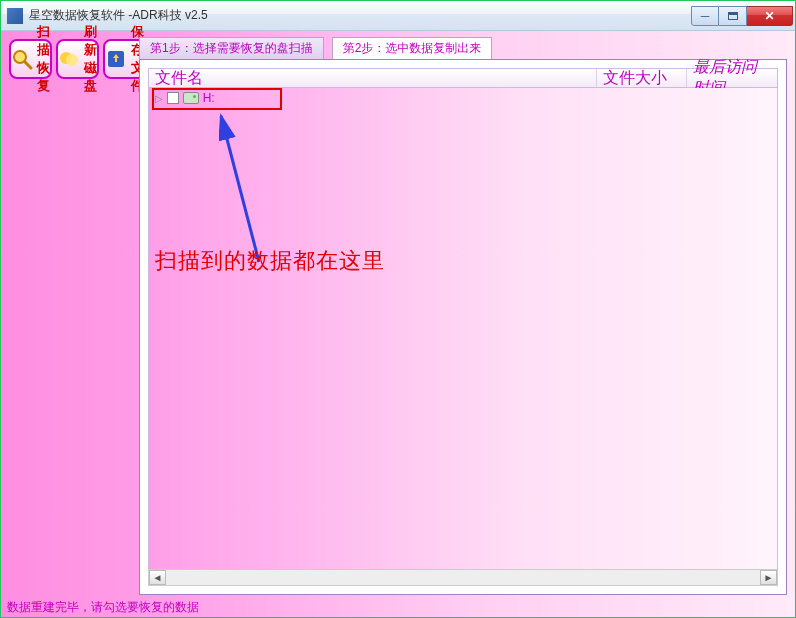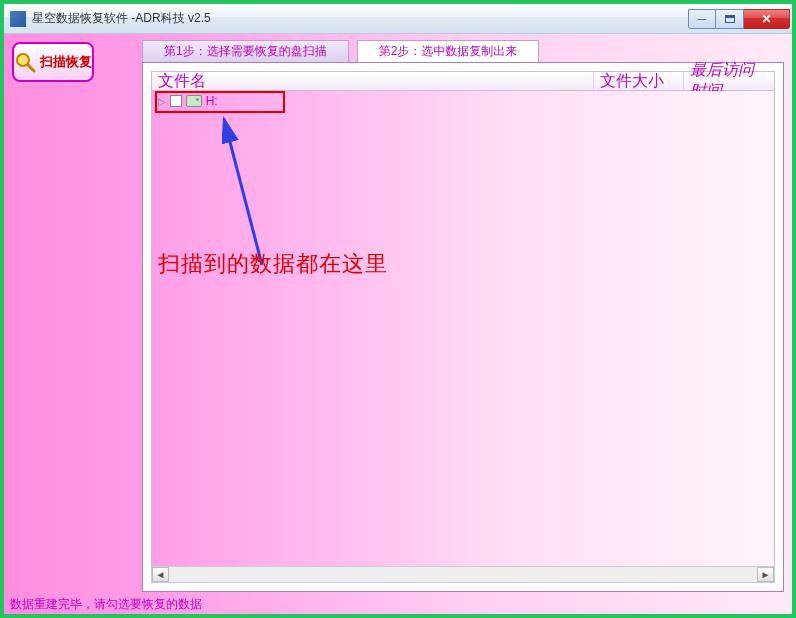--- a/index.html
+++ b/index.html
@@ -1,20 +1,20 @@
 <!DOCTYPE html>
 <html><head>
 <meta charset="utf-8">
 <style>
 * { box-sizing: border-box; margin: 0; padding: 0; }
 body { font-family: "Microsoft YaHei", SimSun, sans-serif; font-size: 12px; background: #e8e8e8; }
 
 .window {
   width: 796px; height: 618px;
-  border: 4px solid #22c55e;
+  border: 1px solid #22c55e;
   display: flex; flex-direction: column;
   background: #fff;
 }
 
 .titlebar {
   height: 30px;
   background: linear-gradient(to bottom, #fdfefe 0%, #ecf2f8 45%, #dde8f4 46%, #d5e3f1 100%);
   display: flex; align-items: center;
   border-bottom: 1px solid #b8c8dc;
 }
@@ -55,21 +55,21 @@
   display: flex; align-items: center; justify-content: center; gap: 4px;
   cursor: pointer;
 }
 .side-btn-icon { width: 22px; height: 22px; display: flex; align-items: center; justify-content: center; }
 .side-btn-label { color: #d00000; font-weight: bold; font-size: 13px; }
 
 .content { flex: 1; display: flex; flex-direction: column; }
 
 .tabs { display: flex; height: 22px; }
 .tab {
-  padding: 2px 21px; font-size: 12px;
+  padding: 2px 10px; font-size: 12px;
   border: 1px solid #b8a0d0; border-bottom: none;
   background: linear-gradient(to bottom, #f0e8f8, #e0d0f0);
   color: #c000c0; cursor: pointer;
   display: flex; align-items: center;
 }
 .tab.active {
   background: #fff; color: #c000c0;
   border-color: #b8a0d0;
 }
 .tab + .tab { margin-left: 8px; }
@@ -164,20 +164,38 @@
       <div class="sidebar">
         <div class="side-btn">
           <span class="side-btn-icon">
             <svg width="22" height="22" viewBox="0 0 22 22">
                 <circle cx="9" cy="9" r="6" fill="#ffe070" stroke="#c08000" stroke-width="2"></circle>
                 <line x1="14" y1="14" x2="20" y2="20" stroke="#c08000" stroke-width="3" stroke-linecap="round"></line>
               </svg>
           </span>
           <span class="side-btn-label">扫描恢复</span>
         </div>
+        <div class="side-btn">
+          <span class="side-btn-icon">
+            <svg width="22" height="22" viewBox="0 0 22 22">
+                <circle cx="8" cy="10" r="6" fill="#ffd040"></circle>
+                <circle cx="14" cy="12" r="6" fill="#ffe880" opacity="0.9"></circle>
+              </svg>
+          </span>
+          <span class="side-btn-label">刷新磁盘</span>
+        </div>
+        <div class="side-btn">
+          <span class="side-btn-icon">
+            <svg width="22" height="22" viewBox="0 0 22 22">
+                <rect x="3" y="3" width="16" height="16" rx="2" fill="#3060c0"></rect>
+                <polygon points="11,6 14,10 12,10 12,14 10,14 10,10 8,10" fill="#ffd040"></polygon>
+              </svg>
+          </span>
+          <span class="side-btn-label">保存文件</span>
+        </div>
       </div>
 
       <div class="content">
         <div class="tabs">
           <div class="tab">
               <span>第1步：选择需要恢复的盘扫描</span>
             </div>
           <div class="tab active">
               <span>第2步：选中数据复制出来</span>
             </div>

